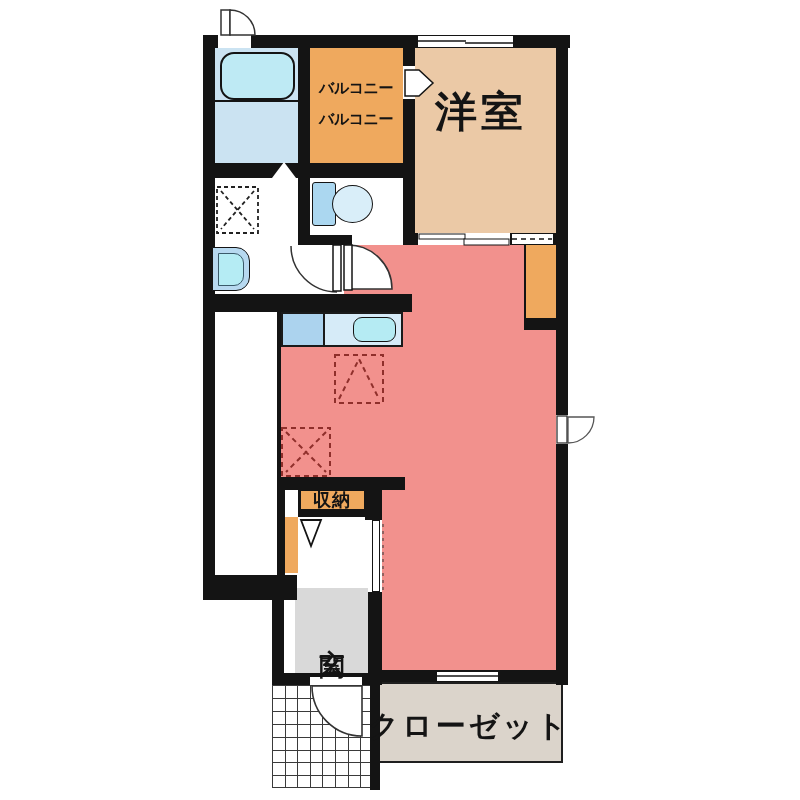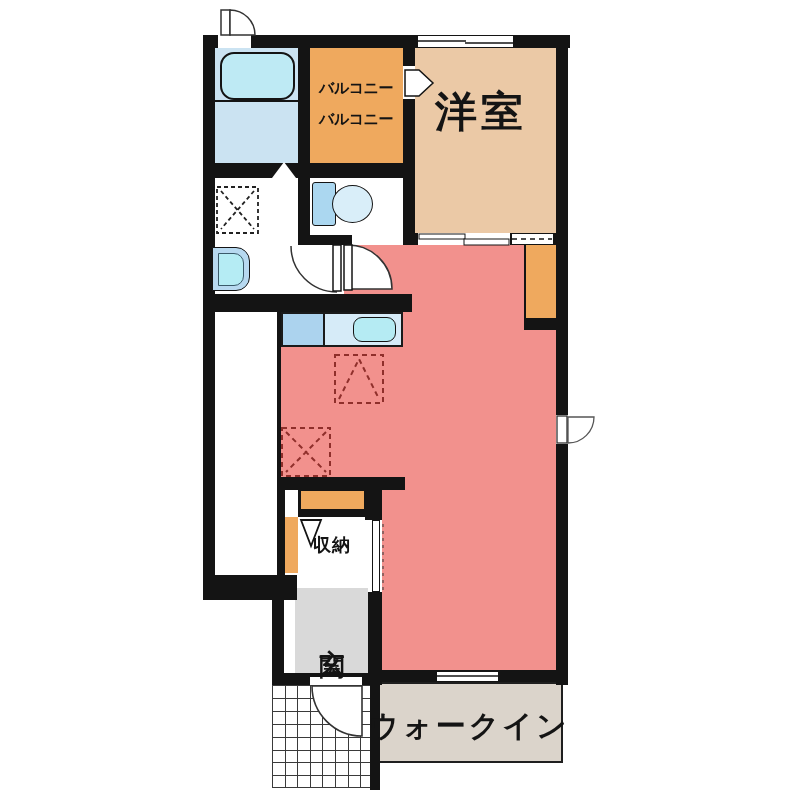--- a/index.html
+++ b/index.html
@@ -152,17 +152,17 @@
 
     <g stroke="#222" stroke-width="1.8" fill="none" stroke-dasharray="4,3">
       <rect x="217" y="187" width="41" height="46"></rect>
       <path d="M221,191 L254,229 M254,191 L221,229"></path>
     </g>
   </svg>
 
   <div class="lbl" style="left:356px;top:88px;font-size:15px;letter-spacing:-0.5px;">バルコニー</div>
   <div class="lbl" style="left:356px;top:119px;font-size:15px;letter-spacing:-0.5px;">バルコニー</div>
   <div class="lbl" style="left:481px;top:112px;font-size:42px;letter-spacing:4px;">洋室</div>
-  <div class="lbl" style="left:332px;top:500px;font-size:18px;letter-spacing:1px;margin-top:45px;">収納</div>
+  <div class="lbl" style="left:332px;top:500px;font-size:18px;letter-spacing:1px;">収納</div>
   <div class="lbl" style="left:333px;top:634px;font-size:25px;writing-mode:vertical-rl;letter-spacing:5px;">玄関</div>
-  <div class="lbl" style="left:469px;top:726px;font-size:30px;letter-spacing:3px;">ウォークイン</div>
+  <div class="lbl" style="left:469px;top:726px;font-size:30px;letter-spacing:3px;">クローゼット</div>
 
 </div>
 
 </body></html>

